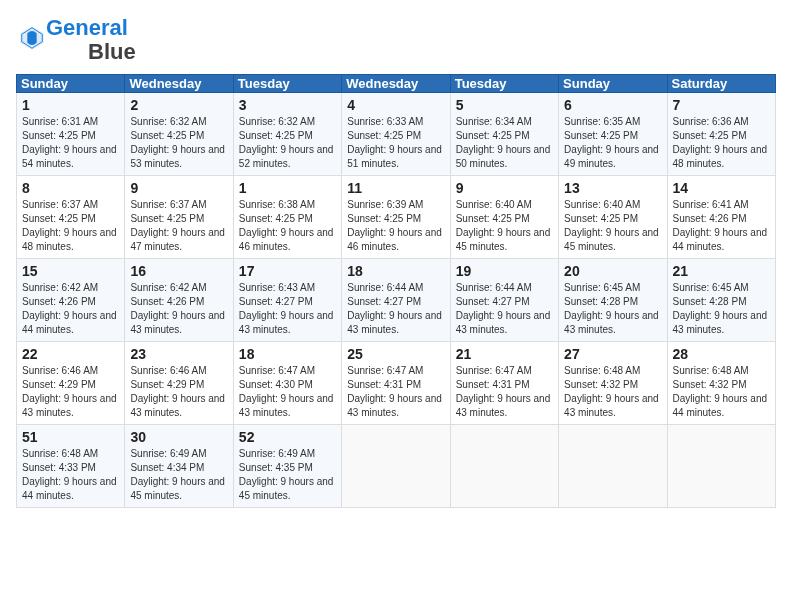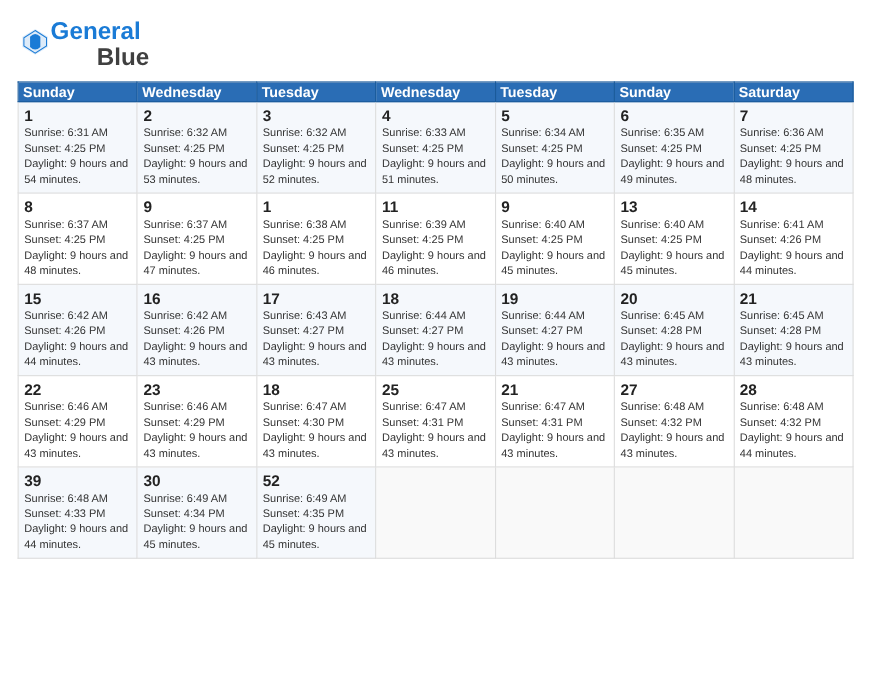--- a/index.html
+++ b/index.html
@@ -293,21 +293,21 @@
       </td>
         <td>
         <span class="day-number">28</span>
         <div class="day-info">
           Sunrise: 6:48 AM<br>Sunset: 4:32 PM<br>Daylight: 9 hours and 44 minutes.
         </div>
       </td>
       </tr>
       <tr>
         <td>
-        <span class="day-number">39</span>
+        <span class="day-number">51</span>
         <div class="day-info">
           Sunrise: 6:48 AM<br>Sunset: 4:33 PM<br>Daylight: 9 hours and 44 minutes.
         </div>
       </td>
         <td>
         <span class="day-number">30</span>
         <div class="day-info">
           Sunrise: 6:49 AM<br>Sunset: 4:34 PM<br>Daylight: 9 hours and 45 minutes.
         </div>
       </td>

